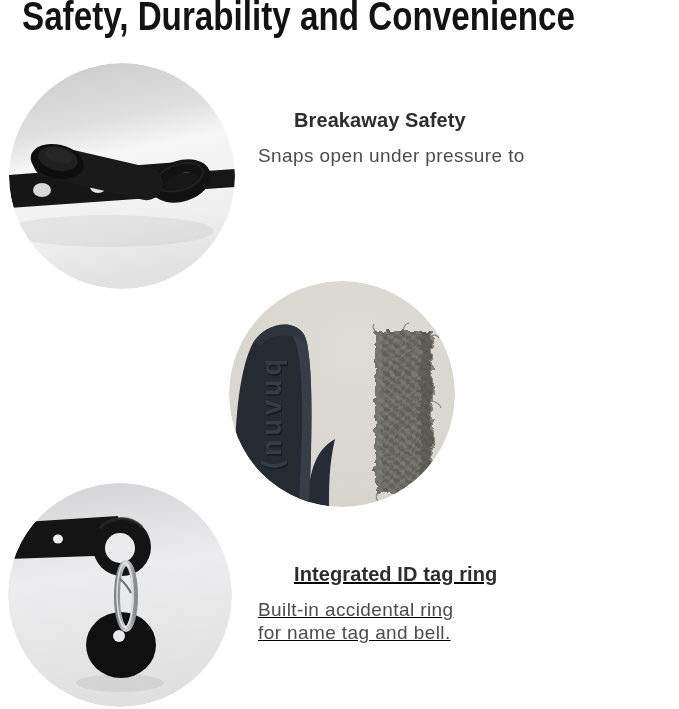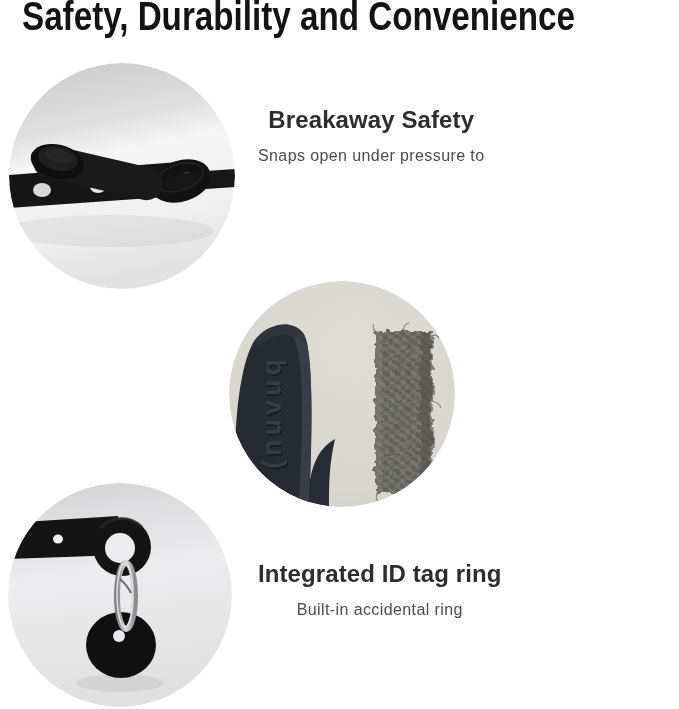--- a/index.html
+++ b/index.html
@@ -1,42 +1,42 @@
 <!DOCTYPE html>
 <html><head>
 <meta charset="utf-8">
 <style>
   html,body{margin:0;padding:0;}
   body{
     width:679px;height:709px;overflow:hidden;position:relative;
     background:#ffffff;
     font-family:"Liberation Sans","DejaVu Sans",sans-serif;
   }
-  .canvas{position:absolute;inset:0;text-align:center;}
+  .canvas{position:absolute;inset:0;}
   .title{
     position:absolute;left:22px;top:-4px;margin:0;
     font-size:40px;font-weight:700;line-height:40px;
     color:#131313;letter-spacing:0px;white-space:nowrap;
     transform:scaleX(0.83);transform-origin:0 0;
   }
   .photo{position:absolute;border-radius:50%;overflow:hidden;}
   .photo svg{display:block;width:100%;height:100%;}
   #photo-1{left:9px;top:63px;width:226px;height:226px;}
   #photo-2{left:229px;top:281px;width:226px;height:226px;}
   #photo-3{left:8px;top:483px;width:224px;height:224px;}
   .copy{position:absolute;}
   #copy-1{left:258px;top:108px;}
   #copy-2{left:480px;top:326px;}
-  #copy-3{left:258px;top:562px;}
+  #copy-3{left:258px;top:562px;text-decoration:underline;}
   .heading{
-    font-size:24px;font-weight:700;line-height:24px;
-    color:#2d2d2d;letter-spacing:0.1px;white-space:nowrap;
+    font-size:20px;font-weight:700;line-height:24px;
+    color:#2d2d2d;letter-spacing:0.1px;white-space:nowrap;margin-left:36px;
   }
   .body{
-    margin-top:12px;font-size:16px;line-height:23px;
+    margin-top:12px;font-size:19px;line-height:23px;
     color:#4c4c4c;letter-spacing:0.4px;white-space:nowrap;
   }
   .emboss-text{
     font-family:"Liberation Sans","DejaVu Sans",sans-serif;
     font-weight:700;letter-spacing:4px;
   }
 </style>
 </head>
 <body>
 
@@ -198,16 +198,17 @@
     </svg>
   </div>
 
   <div class="copy" id="copy-3">
     <div class="heading">
       <div>Integrated ID tag ring</div>
       <div></div>
     </div>
     <div class="body">
       <div>Built-in accidental ring</div>
+      <div>for name tag and bell.</div>
     </div>
   </div>
 
 </div>
 
 </body></html>

